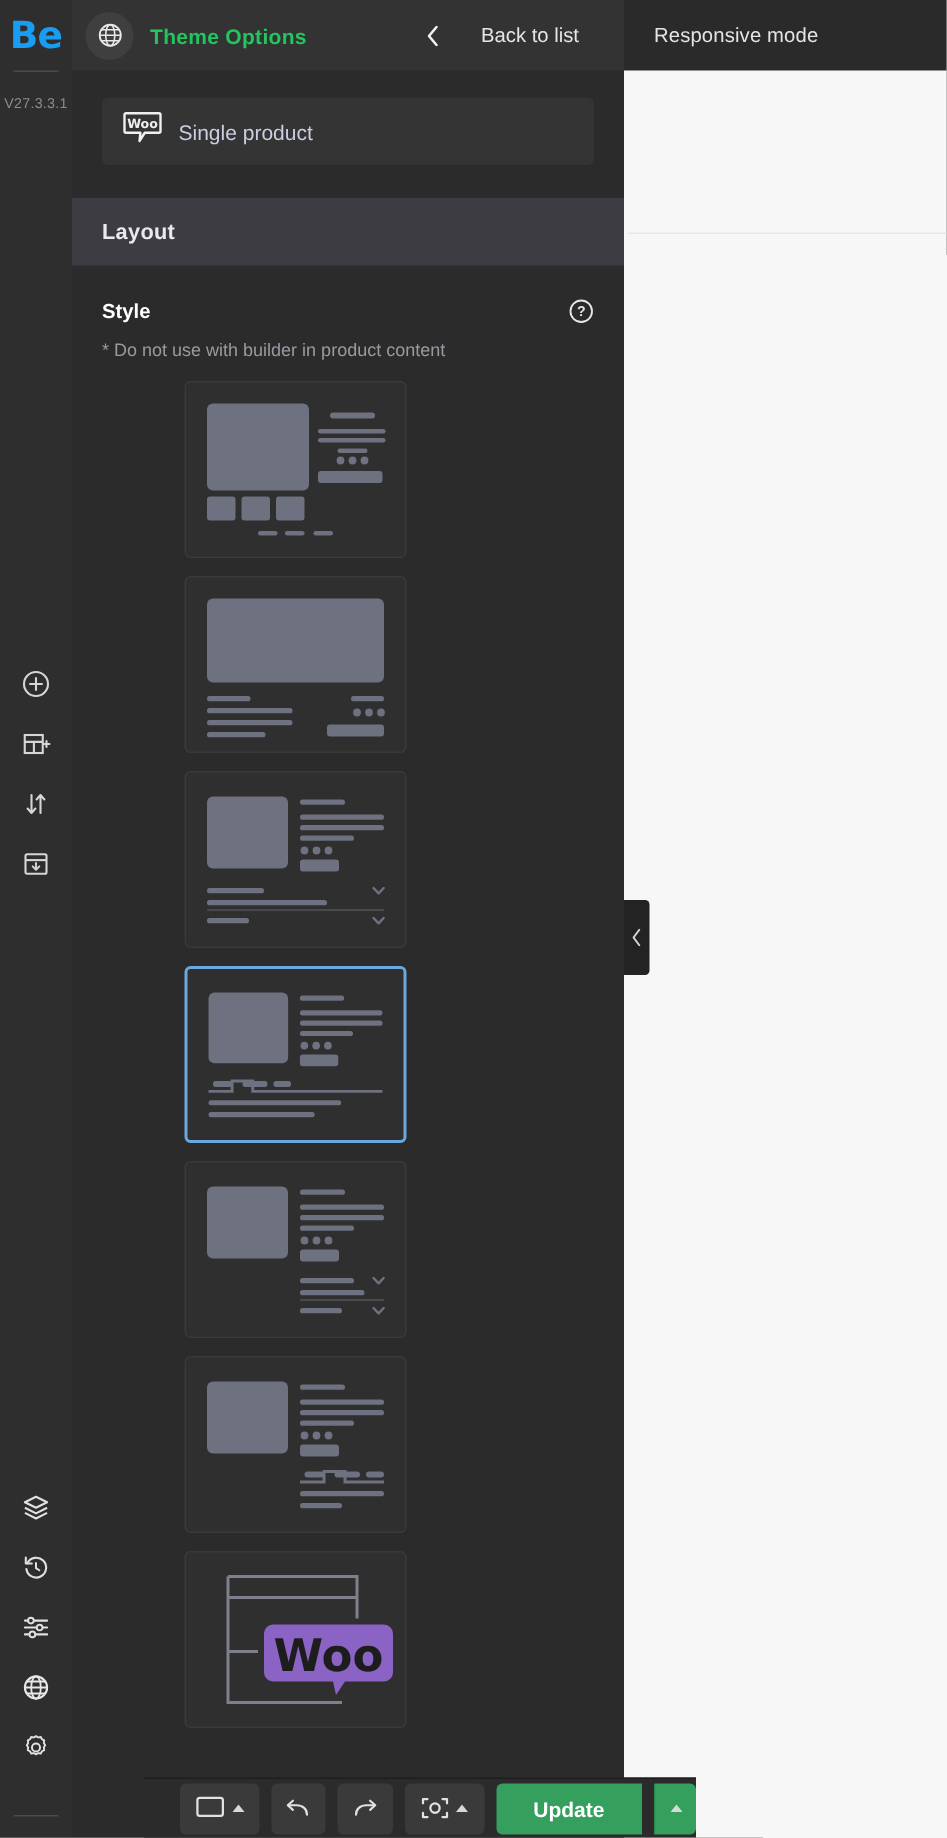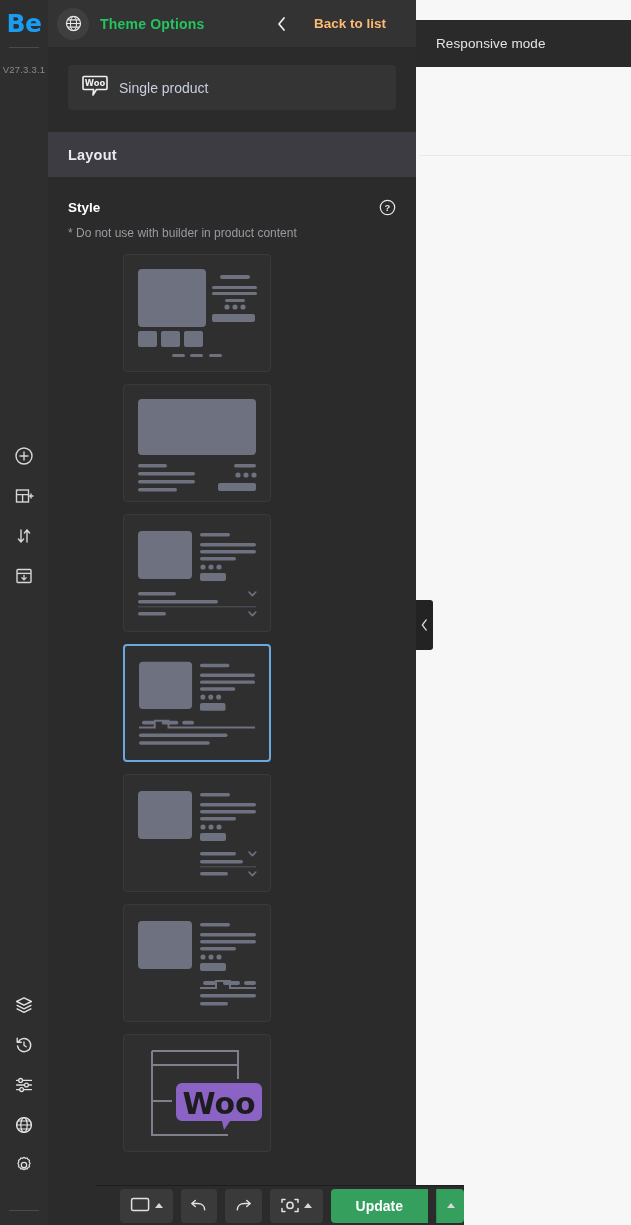--- a/index.html
+++ b/index.html
@@ -7,21 +7,21 @@
     width:631px;height:1225px;overflow:hidden;
     background:#f5f5f5;
     font-family:"Liberation Sans", sans-serif;
     -webkit-font-smoothing:antialiased;
   }
   .app{position:relative;width:631px;height:1225px;}
 
   
   .preview{position:absolute;left:416px;top:0;width:215px;height:1225px;background:#f7f7f7;}
   .preview-header{position:absolute;left:416px;top:0;width:215px;height:47px;background:#2a2a2a;
-    display:flex;align-items:center;margin-top:20px;}
+    display:flex;align-items:center;}
   .preview-header .rm{color:#e4e4e4;font-size:13.5px;margin-left:20px;letter-spacing:.1px;}
   .preview-divider{position:absolute;left:419px;top:155px;width:212px;height:1px;background:#e7e7e7;}
 
   
   .rail{position:absolute;left:0;top:0;width:48px;height:1225px;background:#2e2e2e;}
   .rail-logo{height:47px;display:flex;align-items:center;justify-content:center;}
   .rail-logo .be{color:#189df3;font-weight:bold;font-size:25px;letter-spacing:-.5px;
     font-family:"DejaVu Sans",sans-serif;}
   .rail-sep{width:30px;height:1px;background:#4a4a4a;margin:0 auto;}
   .rail-ver{color:#8a8a8a;font-size:9.5px;text-align:center;margin-top:16px;letter-spacing:.2px;}
@@ -32,21 +32,21 @@
   .rail-btn svg{display:block;}
   .rail-bottom-sep{position:absolute;left:9px;top:1210px;width:30px;height:1px;background:#4a4a4a;}
 
   
   .panel{position:absolute;left:48px;top:0;width:368px;height:1225px;background:#2b2b2b;}
   .panel-header{height:47px;background:#333333;display:flex;align-items:center;}
   .globe-badge{width:32px;height:32px;border-radius:50%;background:#3f3f3f;margin-left:9px;
     display:flex;align-items:center;justify-content:center;}
   .panel-title{color:#22c55e;font-size:14px;font-weight:bold;margin-left:11px;letter-spacing:.2px;}
   .back-to-list{margin-left:auto;margin-right:30px;display:flex;align-items:center;cursor:pointer;gap:7px;}
-  .back-to-list .lbl{color:#fdba74;font-size:13.5px;font-weight:bold;padding-left:21px;}
+  .back-to-list .lbl{color:#e5e5e5;font-size:13.5px;font-weight:normal;padding-left:21px;}
 
   .panel-body{position:absolute;top:47px;left:0;width:368px;height:1138px;overflow:hidden;}
 
   .obj-card{margin:18px 20px 0 20px;height:45px;background:#343434;border-radius:4px;
     display:flex;align-items:center;cursor:pointer;}
   .obj-card .woo-mini{margin-left:14px;}
   .obj-card .obj-lbl{color:#c9cfe0;font-size:14px;margin-left:11px;}
 
   .section-bar{margin:22px 0 0 0;height:45px;background:#3c3c42;display:flex;align-items:center;cursor:pointer;font-weight:bold;}
   .section-bar .st{color:#e9e9ef;font-size:14.5px;margin-left:20px;letter-spacing:.2px;}

